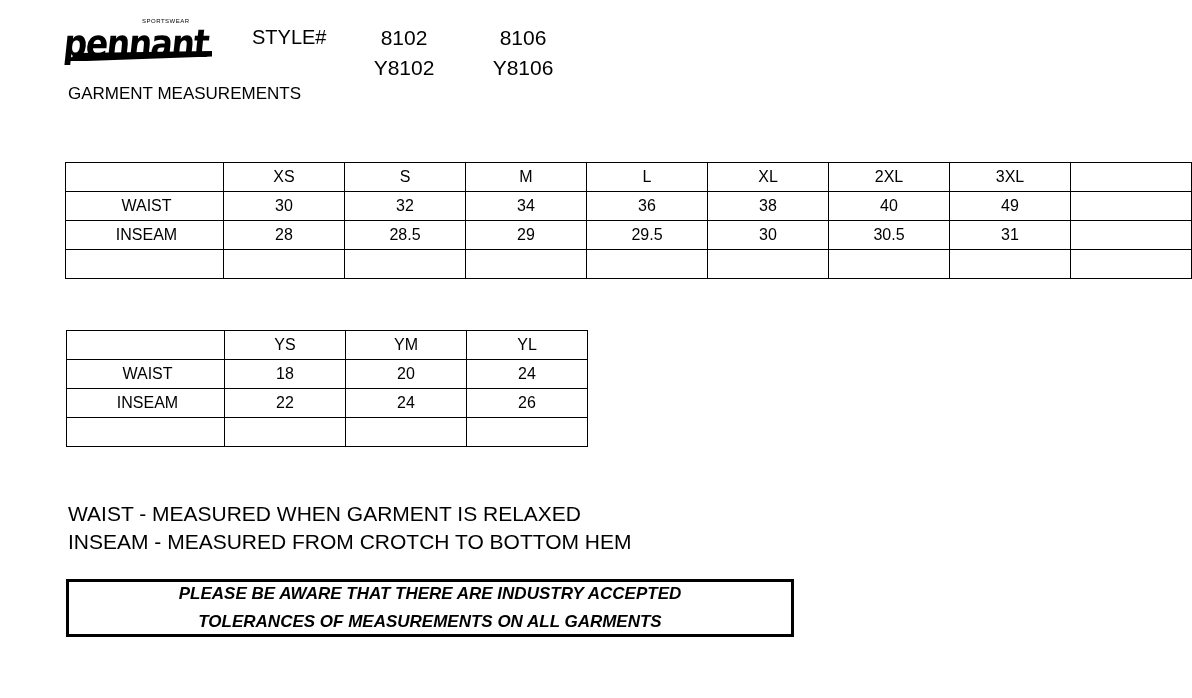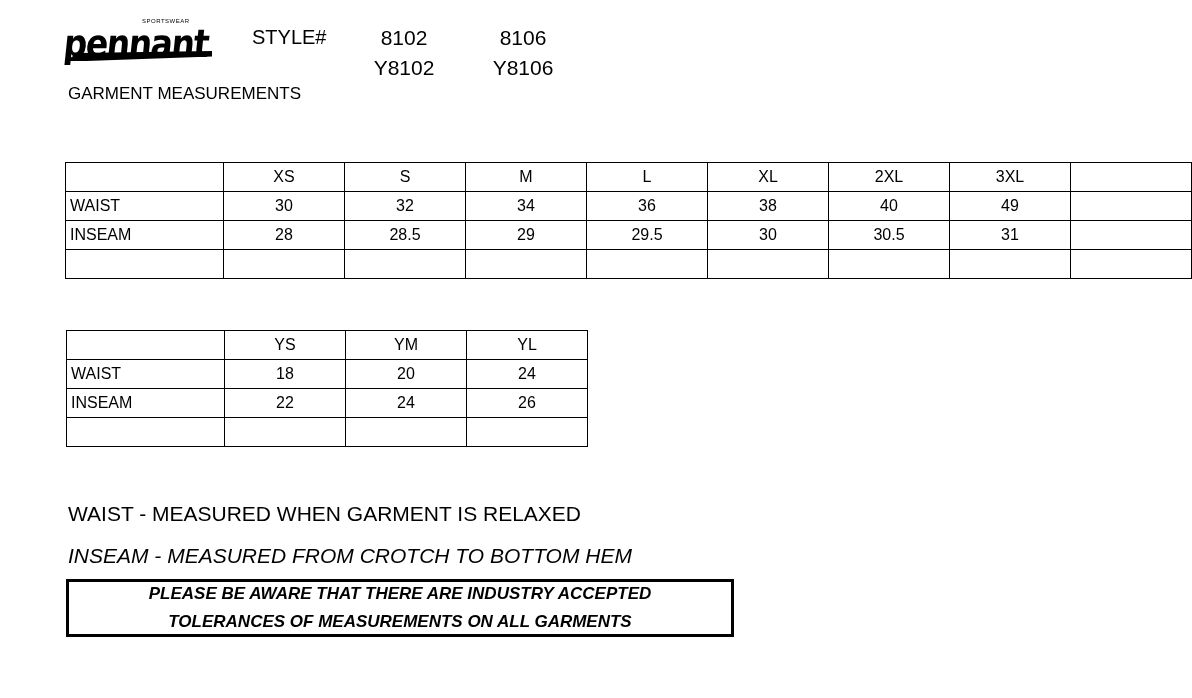--- a/index.html
+++ b/index.html
@@ -89,21 +89,21 @@
   }
   .size-table td {
     border: 1px solid #000;
     height: 28px;
     font-size: 16px;
     text-align: center;
     padding: 0;
     vertical-align: middle;
   }
   .size-table td.rowlabel {
-    text-align: left;
+    text-align: center;
     padding-left: 4px;
   }
   .size-table td.blank {
     border: 1px solid #000;
   }
 
   #adult-table {
     left: 65px;
     top: 162px;
   }
@@ -112,28 +112,28 @@
     top: 330px;
   }
 
   
   .note {
     position: absolute;
     font-size: 21px;
     left: 68px;
   }
   #note-waist { top: 502px; }
-  #note-inseam { top: 544px; font-style: italic; }
+  #note-inseam { top: 530px; }
 
   
   .disclaimer {
     position: absolute;
     left: 66px;
     top: 579px;
-    width: 668px;
+    width: 728px;
     height: 58px;
     border: 3px solid #000;
     box-sizing: border-box;
     display: flex;
     flex-direction: column;
     align-items: center;
     justify-content: center;
   }
   .disclaimer div {
     font-size: 17px;

